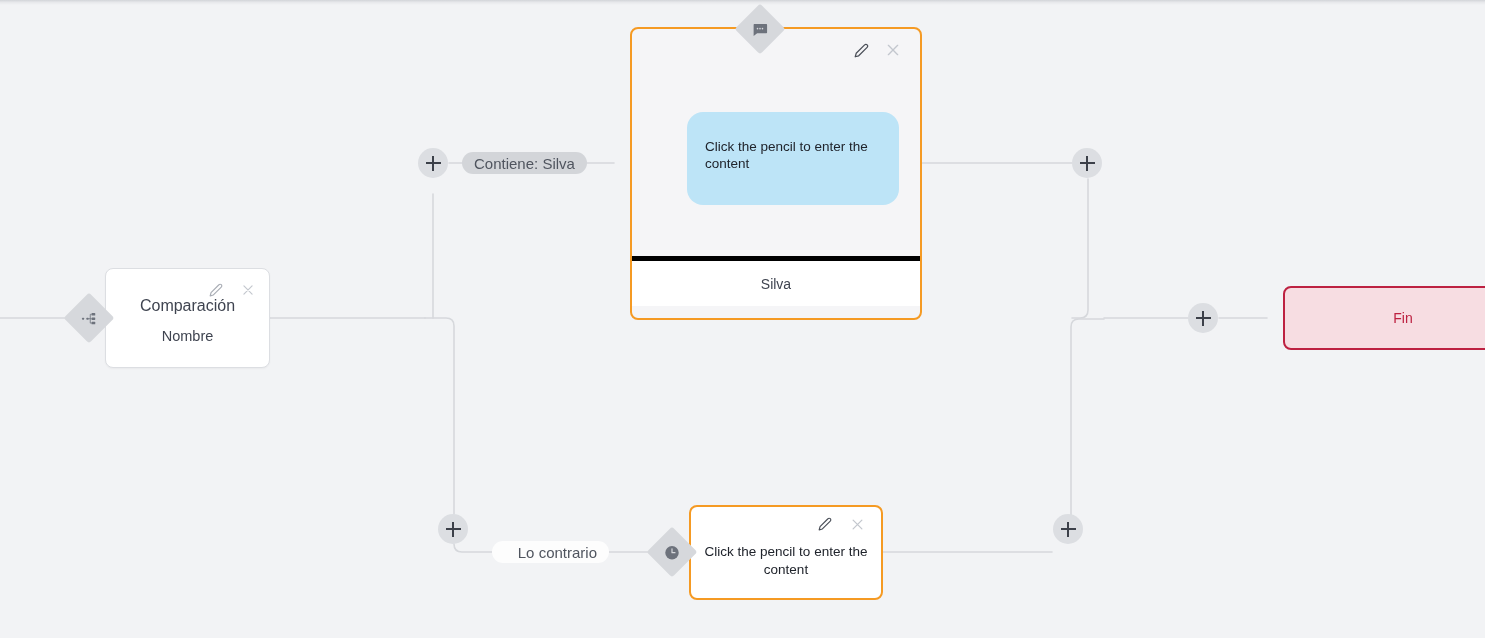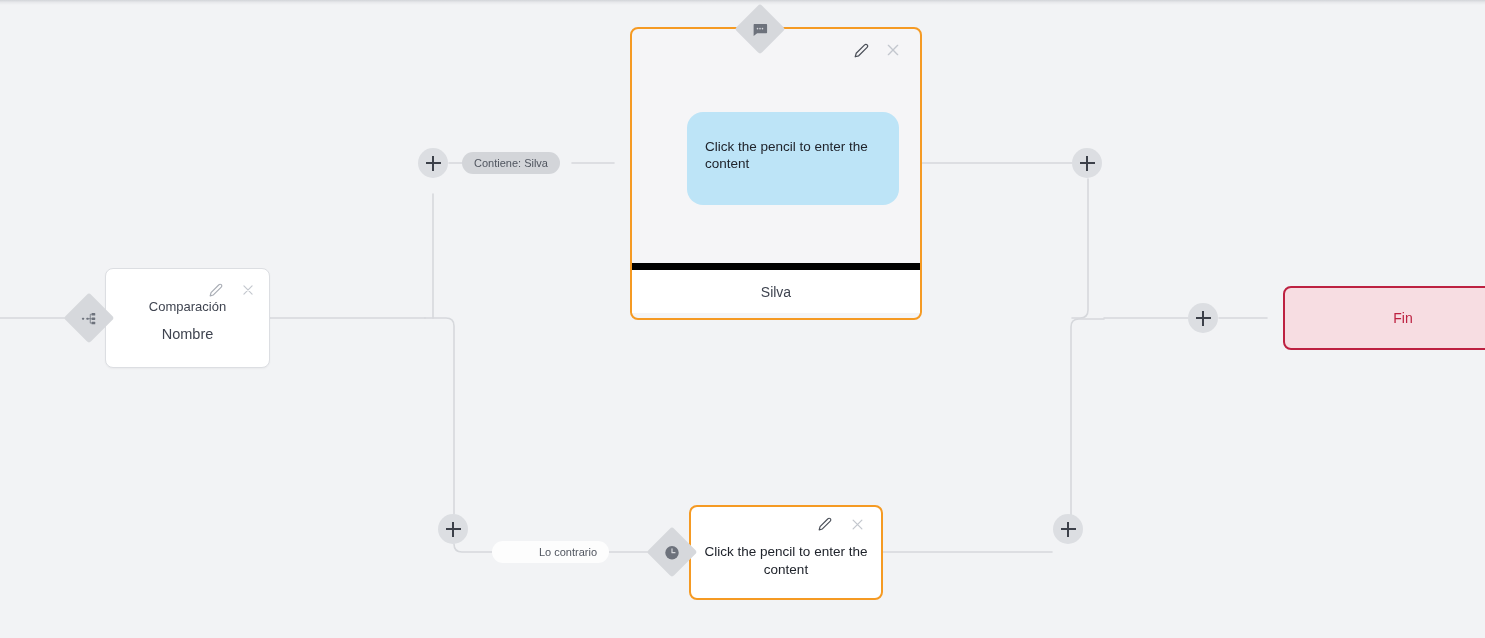--- a/index.html
+++ b/index.html
@@ -70,21 +70,21 @@
     border-radius: 8px;
     background: #ffffff;
     box-shadow: 0 1px 2px rgba(0,0,0,0.04);
     display: flex;
     flex-direction: column;
     align-items: center;
     justify-content: center;
   }
   .comparison-node .node-actions { right: 12px; top: 12px; }
   .comparison-title {
-    font-size: 13px;
+    font-size: 16px;
     color: #3f4450;
     line-height: 1.55;
     text-align: center;
     margin-top: 6px;
   }
   .comparison-sub {
     font-size: 14.5px;
     color: #3f4450;
     line-height: 1.55;
     text-align: center;
@@ -134,25 +134,25 @@
     border-radius: 16px;
     box-sizing: border-box;
     padding: 26px 18px 0 18px;
     font-size: 13.5px;
     line-height: 1.28;
     color: #20242c;
   }
   .card-footer {
     position: absolute;
     left: 0;
-    bottom: 5px;
+    bottom: 12px;
     width: 100%;
     height: 50px;
     background: #ffffff;
-    border-top: 7px solid #000000;
+    border-top: 5px solid #000000;
     display: flex;
     align-items: center;
     justify-content: center;
     font-size: 14px;
     color: #3f4450;
     box-sizing: border-box;
   }
 
   
   .small-card {
@@ -218,21 +218,21 @@
   .plus-btn::before { width: 15px; height: 1.8px; }
   .plus-btn::after  { width: 1.8px; height: 15px; }
 
   
   .edge-label {
     position: absolute;
     display: flex;
     align-items: center;
     justify-content: center;
     border-radius: 11px;
-    font-size: 11px;
+    font-size: 15px;
     color: #50555f;
     box-sizing: border-box;
     white-space: nowrap;
     padding: 0 12px;
   }
   .edge-label.gray  { background: #d3d5d9; }
   .edge-label.white { background: #fdfdfd; justify-content: flex-end; }
 </style>
 </head>
 <body>

